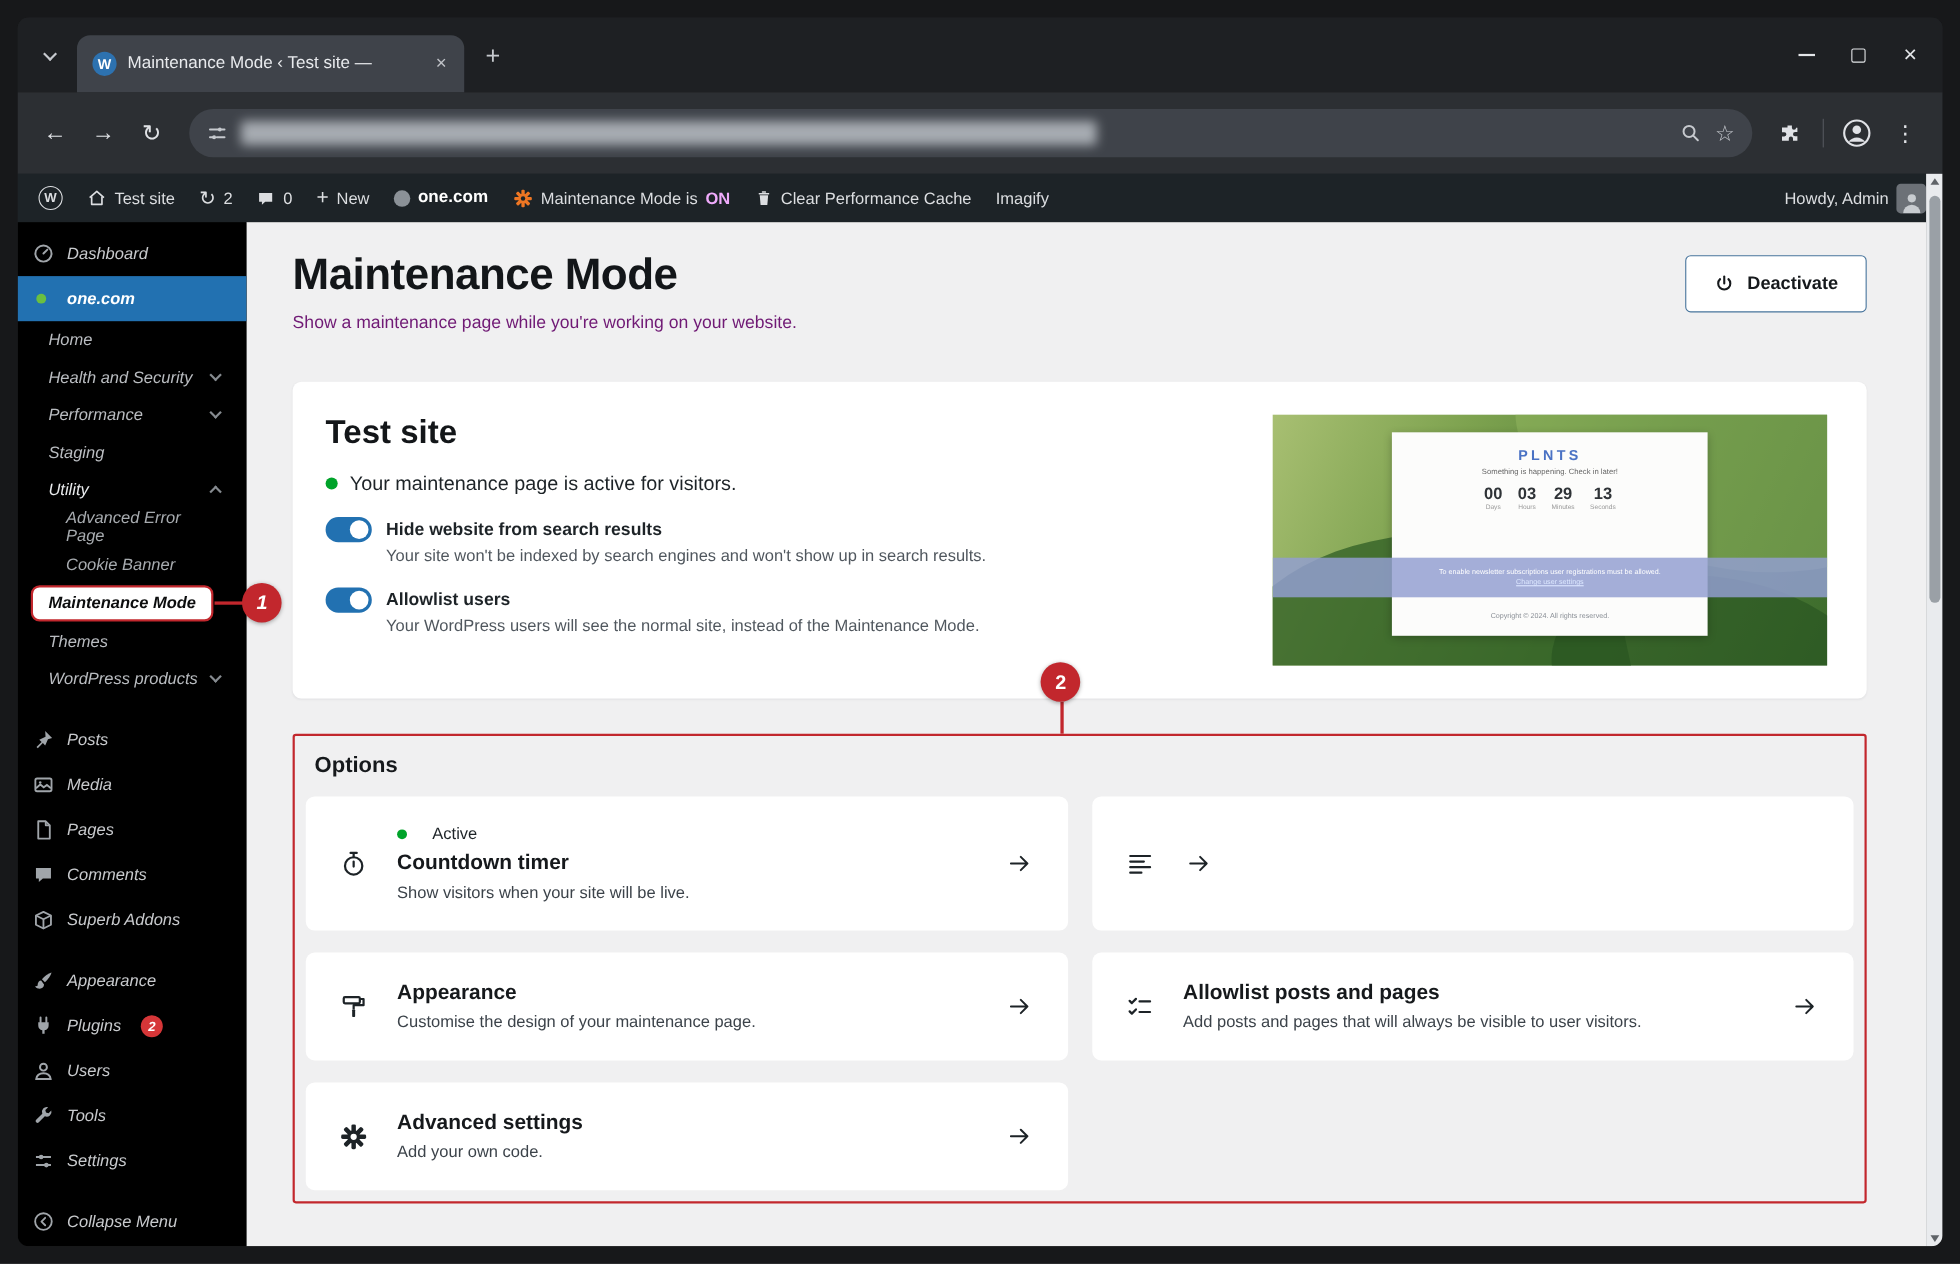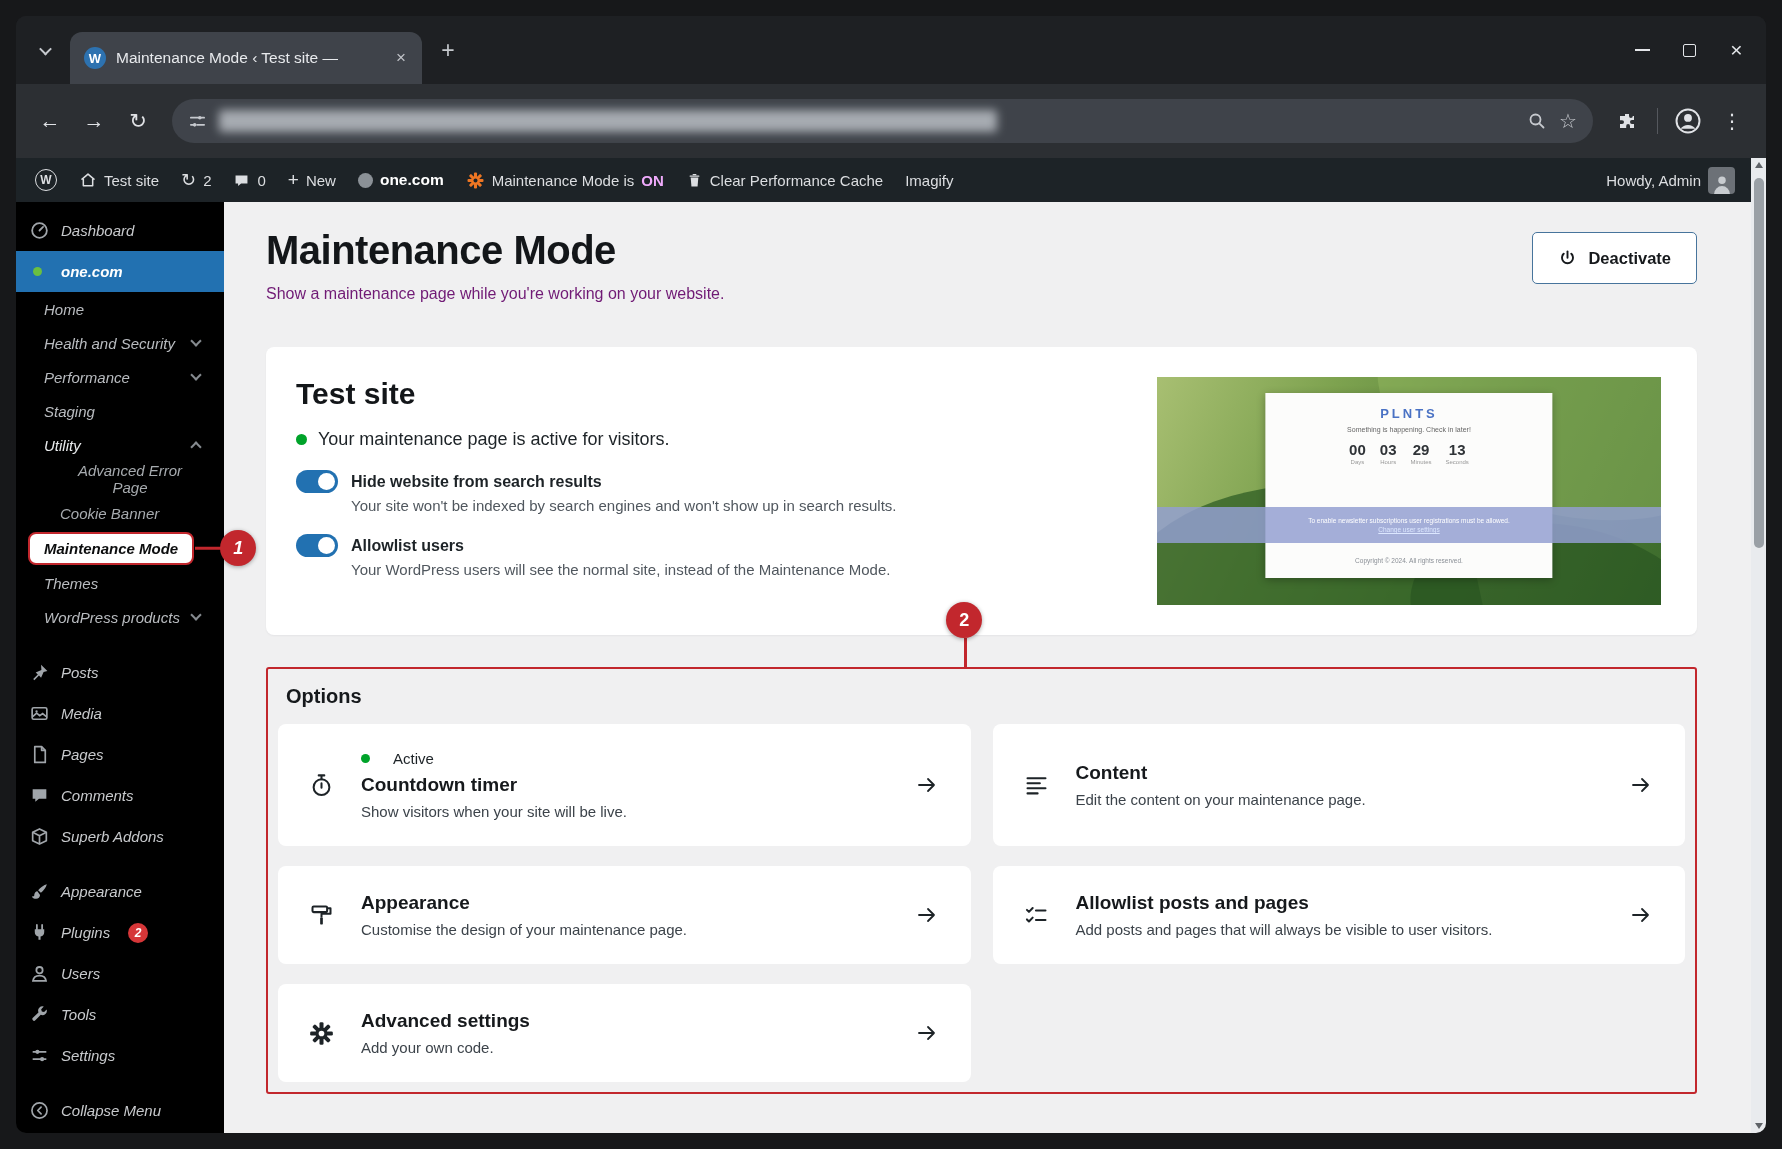--- a/index.html
+++ b/index.html
@@ -43,31 +43,31 @@
 
   
   .adminbar { height:44px; background:#1d2327; display:flex; align-items:center; color:#dcdee1; font-size:15px; flex:none; padding-left:8px; }
   .ab-item { display:flex; align-items:center; gap:7px; padding:0 11px; height:100%; }
   .ab-item svg { flex:none; }
   .wp-circle { width:22px; height:22px; border:1.4px solid #dcdee1; border-radius:50%; display:flex; align-items:center; justify-content:center; font-size:12px; font-weight:bold; }
   .onecom-circle { width:15px; height:15px; border-radius:50%; background:#8b9197; }
   .onecom-label { font-weight:bold; font-size:15.5px; color:#fff; }
   .ab-orange { color:#ee7623; }
   .ab-on { color:#f0abfc; font-weight:bold; }
-  .ab-right { margin-left:auto; display:flex; align-items:center; gap:10px; padding-right:16px; height:100%; }
+  .ab-right { margin-left:auto; display:flex; align-items:center; gap:10px; height:100%; }
   .ab-avatar { width:27px; height:27px; border-radius:4px; background:#6c7177; display:flex; align-items:flex-end; justify-content:center; overflow:hidden; }
 
   
   .body-row { flex:1; display:flex; min-height:0; }
   .sidebar { width:208px; background:#000000; color:#c8cacd; padding-top:8px; flex:none; font-size:15px; position:relative; z-index:20;font-style:italic; }
   .side-item { height:41px; display:flex; align-items:center; gap:11px; padding:0 10px 0 13px; }
   .side-item svg { width:21px; height:21px; color:#a0a5aa; flex:none; }
   .side-item.active-blue { background:#2271b1; color:#fff; font-weight:bold; }
   .green-dot { width:9px; height:9px; border-radius:50%; background:#6abf40; margin:0 8px 0 4px; flex:none; }
-  .sub-item { height:34px; display:flex; align-items:center; padding:0 24px 0 28px; color:#b9bcc0;text-align:center; }
+  .sub-item { height:34px; display:flex; align-items:center; padding:0 24px 0 28px; color:#b9bcc0; }
   .sub-item.deep { padding-left:44px; color:#a7abaf; }
   .sub-item.lit { color:#e8eaec; }
   .chev { width:8px; height:8px; border-right:2px solid #868b90; border-bottom:2px solid #868b90; flex:none; margin-left:auto; }
   .chev-down { transform:rotate(45deg); margin-top:-4px; }
   .chev-up { transform:rotate(-135deg); margin-top:4px; }
   .mm-item { height:36px; display:flex; align-items:center; padding-left:12px; position:relative; }
   .mm-pill { background:#fff; color:#0c0d0e; font-weight:bold; font-size:15px; padding:6px 14px; border:2.5px solid #c2272d; border-radius:8px; position:relative; white-space:nowrap; }
   .mm-pill::after { content:""; position:absolute; left:calc(100% + 2.5px); top:50%; transform:translateY(-50%); width:26px; height:2.5px; background:#c2272d; }
   .annot1 { position:absolute; left:calc(100% + 28px); top:50%; transform:translateY(-50%); }
   .annot-circle { width:36px; height:36px; border-radius:50%; background:#c2272d; color:#fff; font-size:18px; font-weight:bold; display:flex; align-items:center; justify-content:center; box-shadow:0 1px 4px rgba(0,0,0,.35); }
@@ -507,24 +507,20 @@
                     </svg>
                 </span>
               </div>
 
               <div class="opt-card">
                 <span class="opt-icon">
                   <svg width="27" height="27" viewBox="0 0 24 24" fill="none" stroke="currentColor" stroke-width="1.8" stroke-linecap="round">
                       <path d="M4 5.5h16M4 10h11M4 14.5h16M4 19h9"></path>
                     </svg>
                 </span>
-                <span class="opt-body">
-                  <div class="opt-title">Content</div>
-                  <div class="opt-desc">Edit the content on your maintenance page.</div>
-                </span>
                 <span class="opt-arrow">
                   <svg width="28" height="24" viewBox="0 0 24 24" fill="none" stroke="currentColor" stroke-width="1.8" stroke-linecap="round" stroke-linejoin="round">
                       <path d="M4 12h15M13 6l6 6-6 6"></path>
                     </svg>
                 </span>
               </div>
 
               <div class="opt-card">
                 <span class="opt-icon">
                   <svg width="27" height="27" viewBox="0 0 24 24" fill="none" stroke="currentColor" stroke-width="1.8" stroke-linejoin="round">

